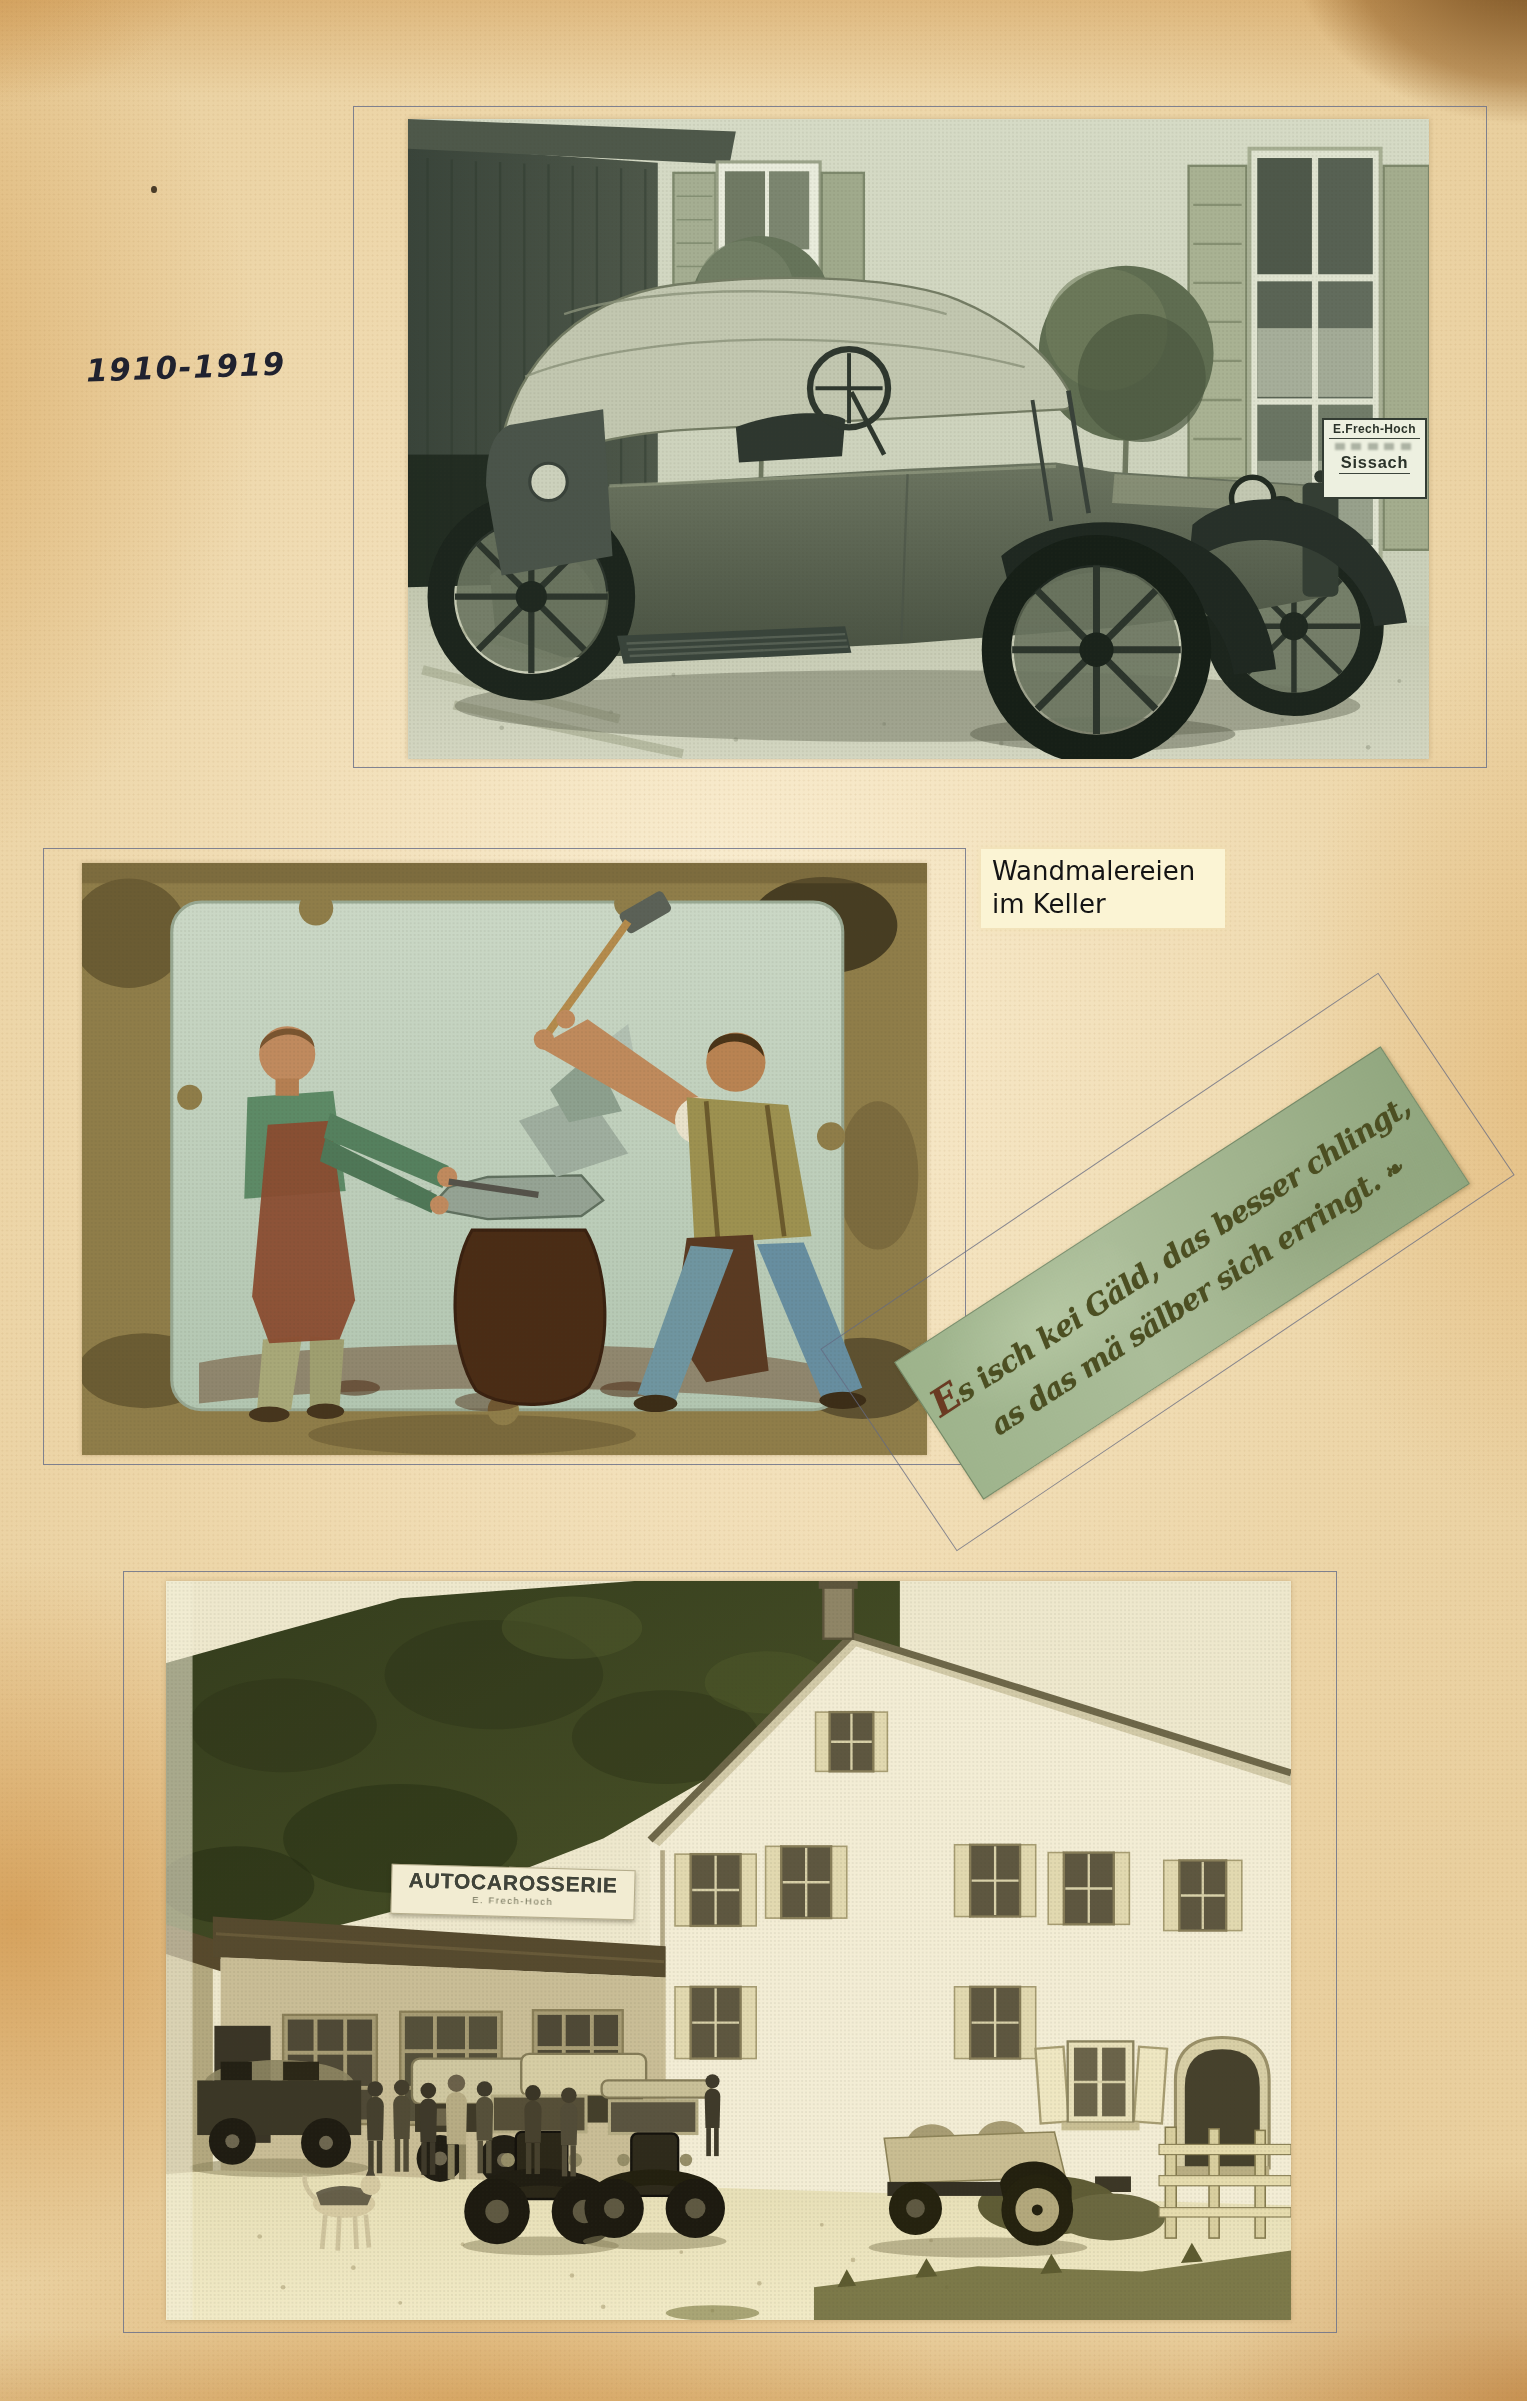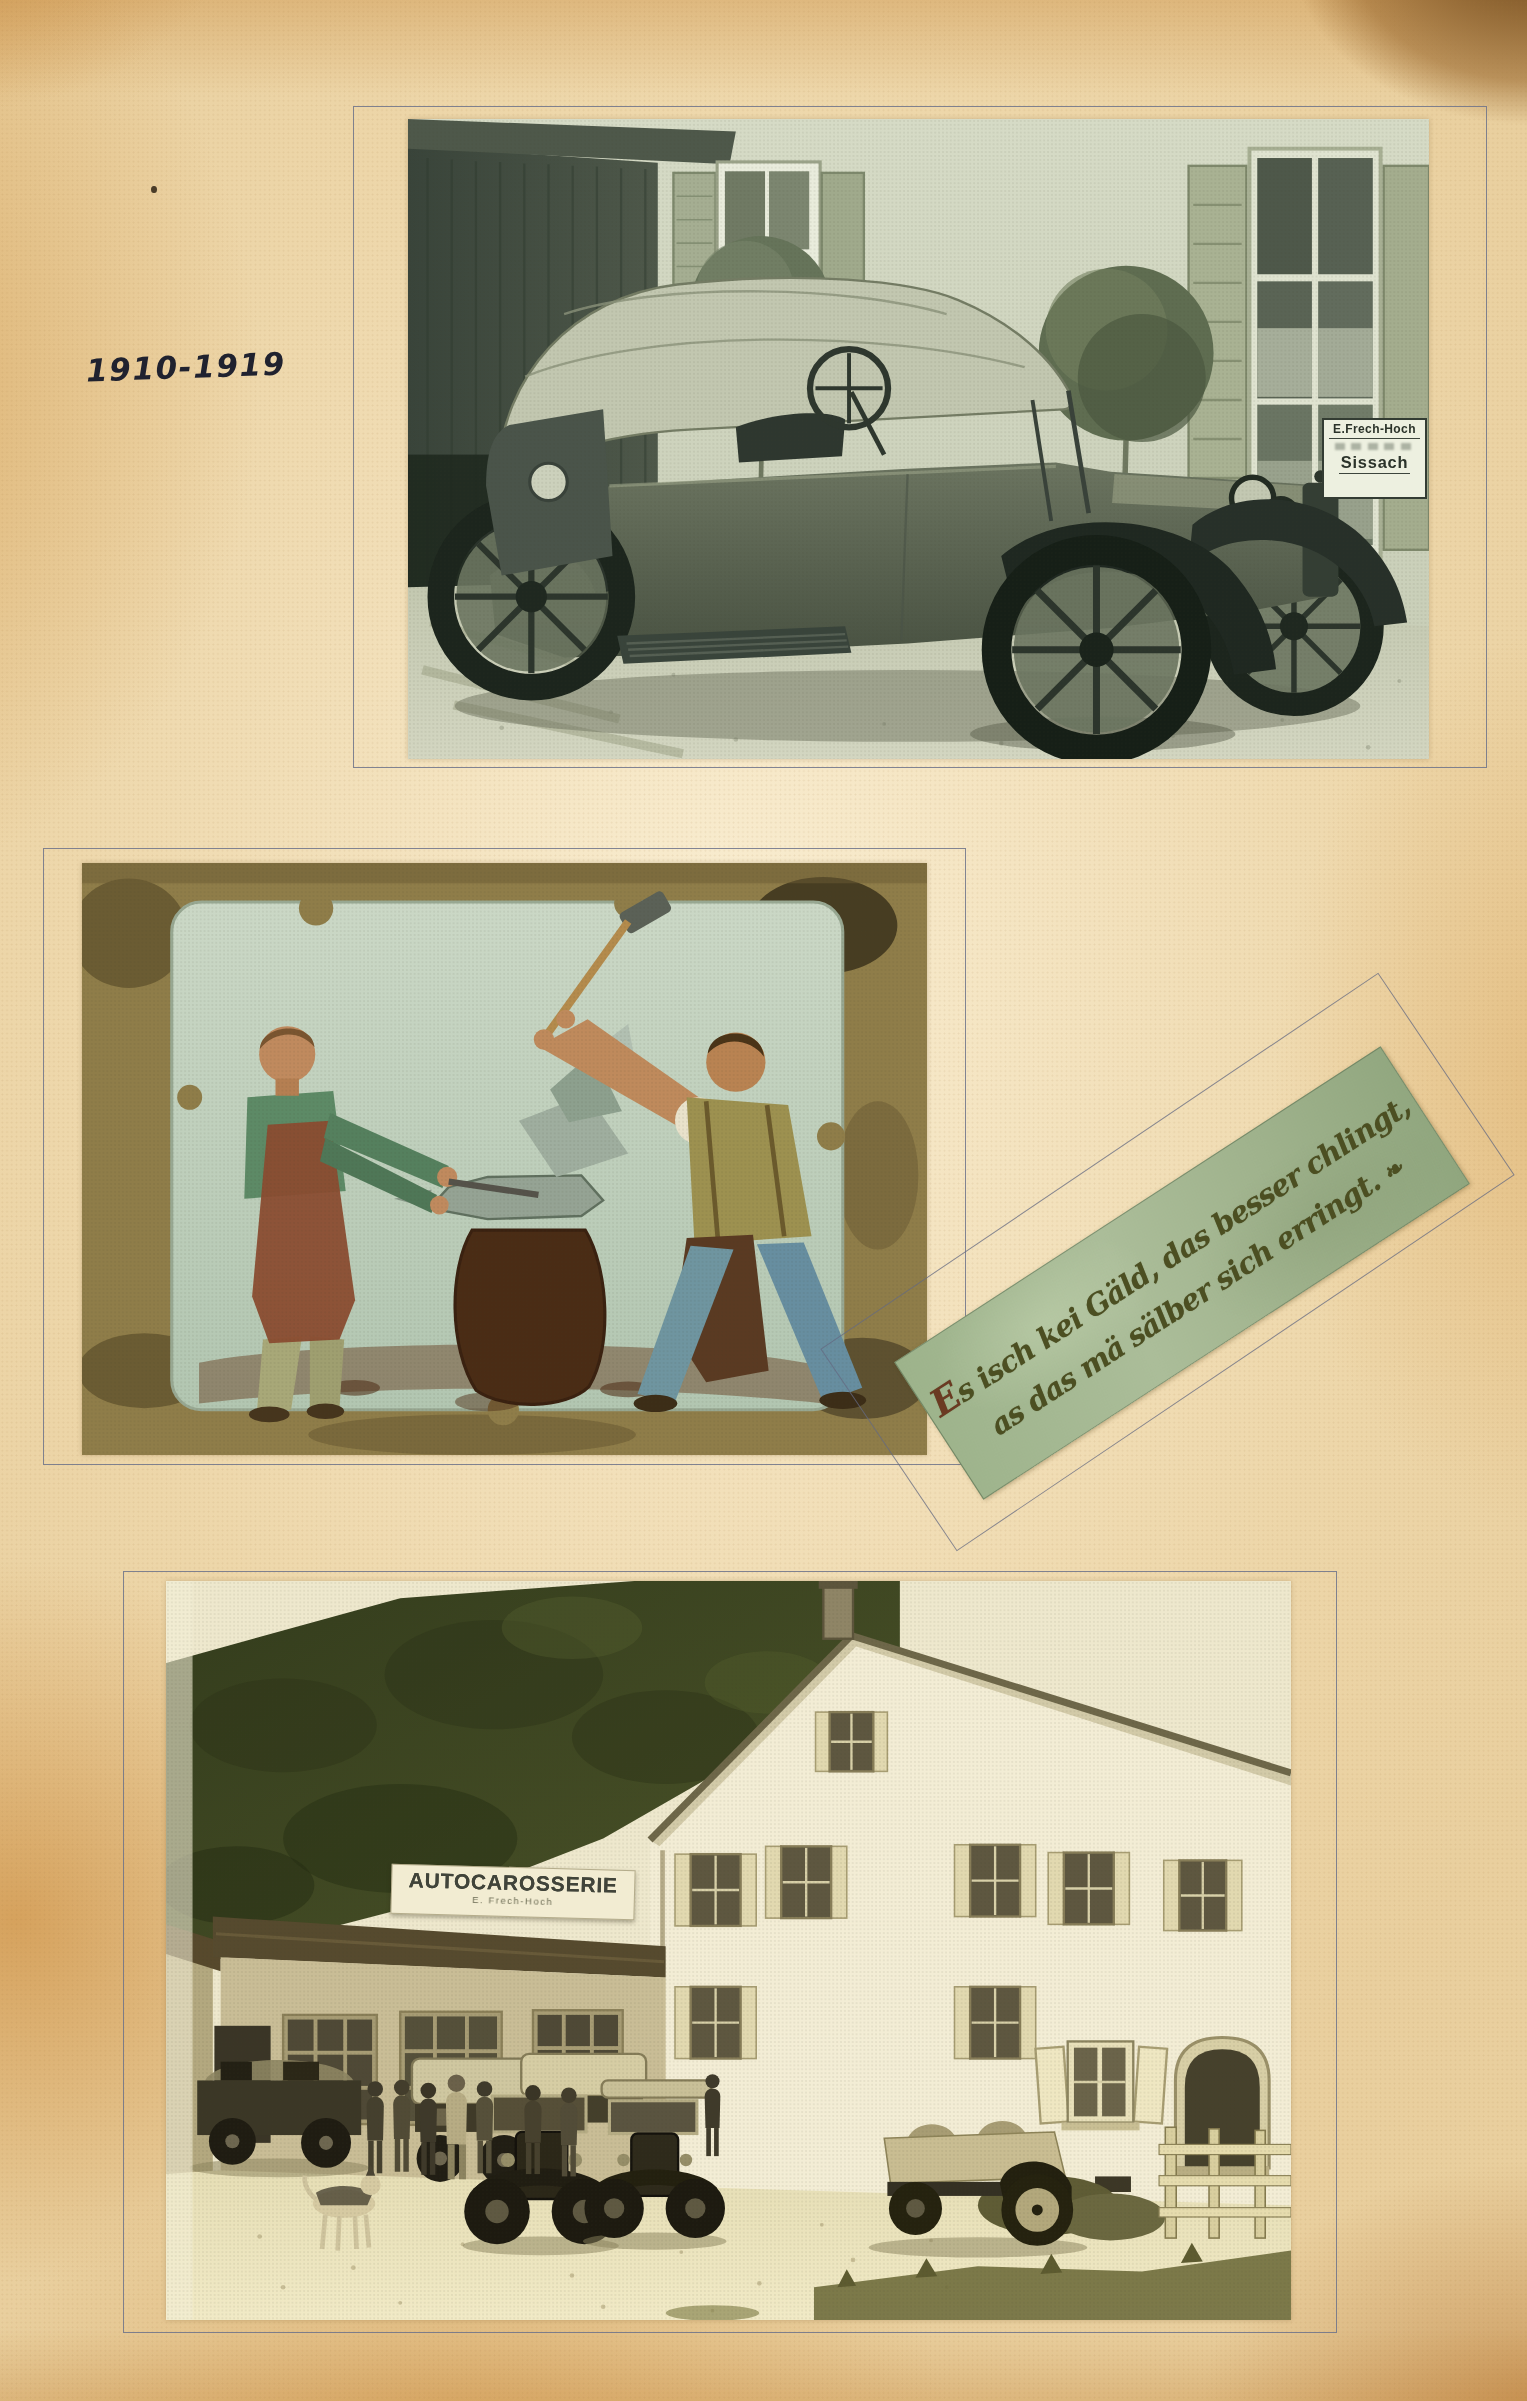--- a/index.html
+++ b/index.html
@@ -294,20 +294,24 @@
         </g>
       </g>
     </svg>
     <div class="sign1">
       <div class="s1a">E.Frech-Hoch</div>
       <div class="s1blur"></div>
       <div class="s1b">Sissach</div>
     </div>
   </div>
 
+  <div class="abs caption">
+    <span>Wandmalereien</span><br>
+    <span>im Keller</span>
+  </div>
 
   <div class="abs frame frame2"></div>
   <div class="abs photo photo2">
     <svg width="845" height="592" viewBox="0 0 1083 758" preserveAspectRatio="none">
       <defs>
         <linearGradient id="muralg" x1="0" y1="0" x2="0" y2="1">
           <stop offset="0" stop-color="#cbd8c6"></stop>
             <stop offset="1" stop-color="#b2c6b1"></stop>
         </linearGradient>
       </defs>

